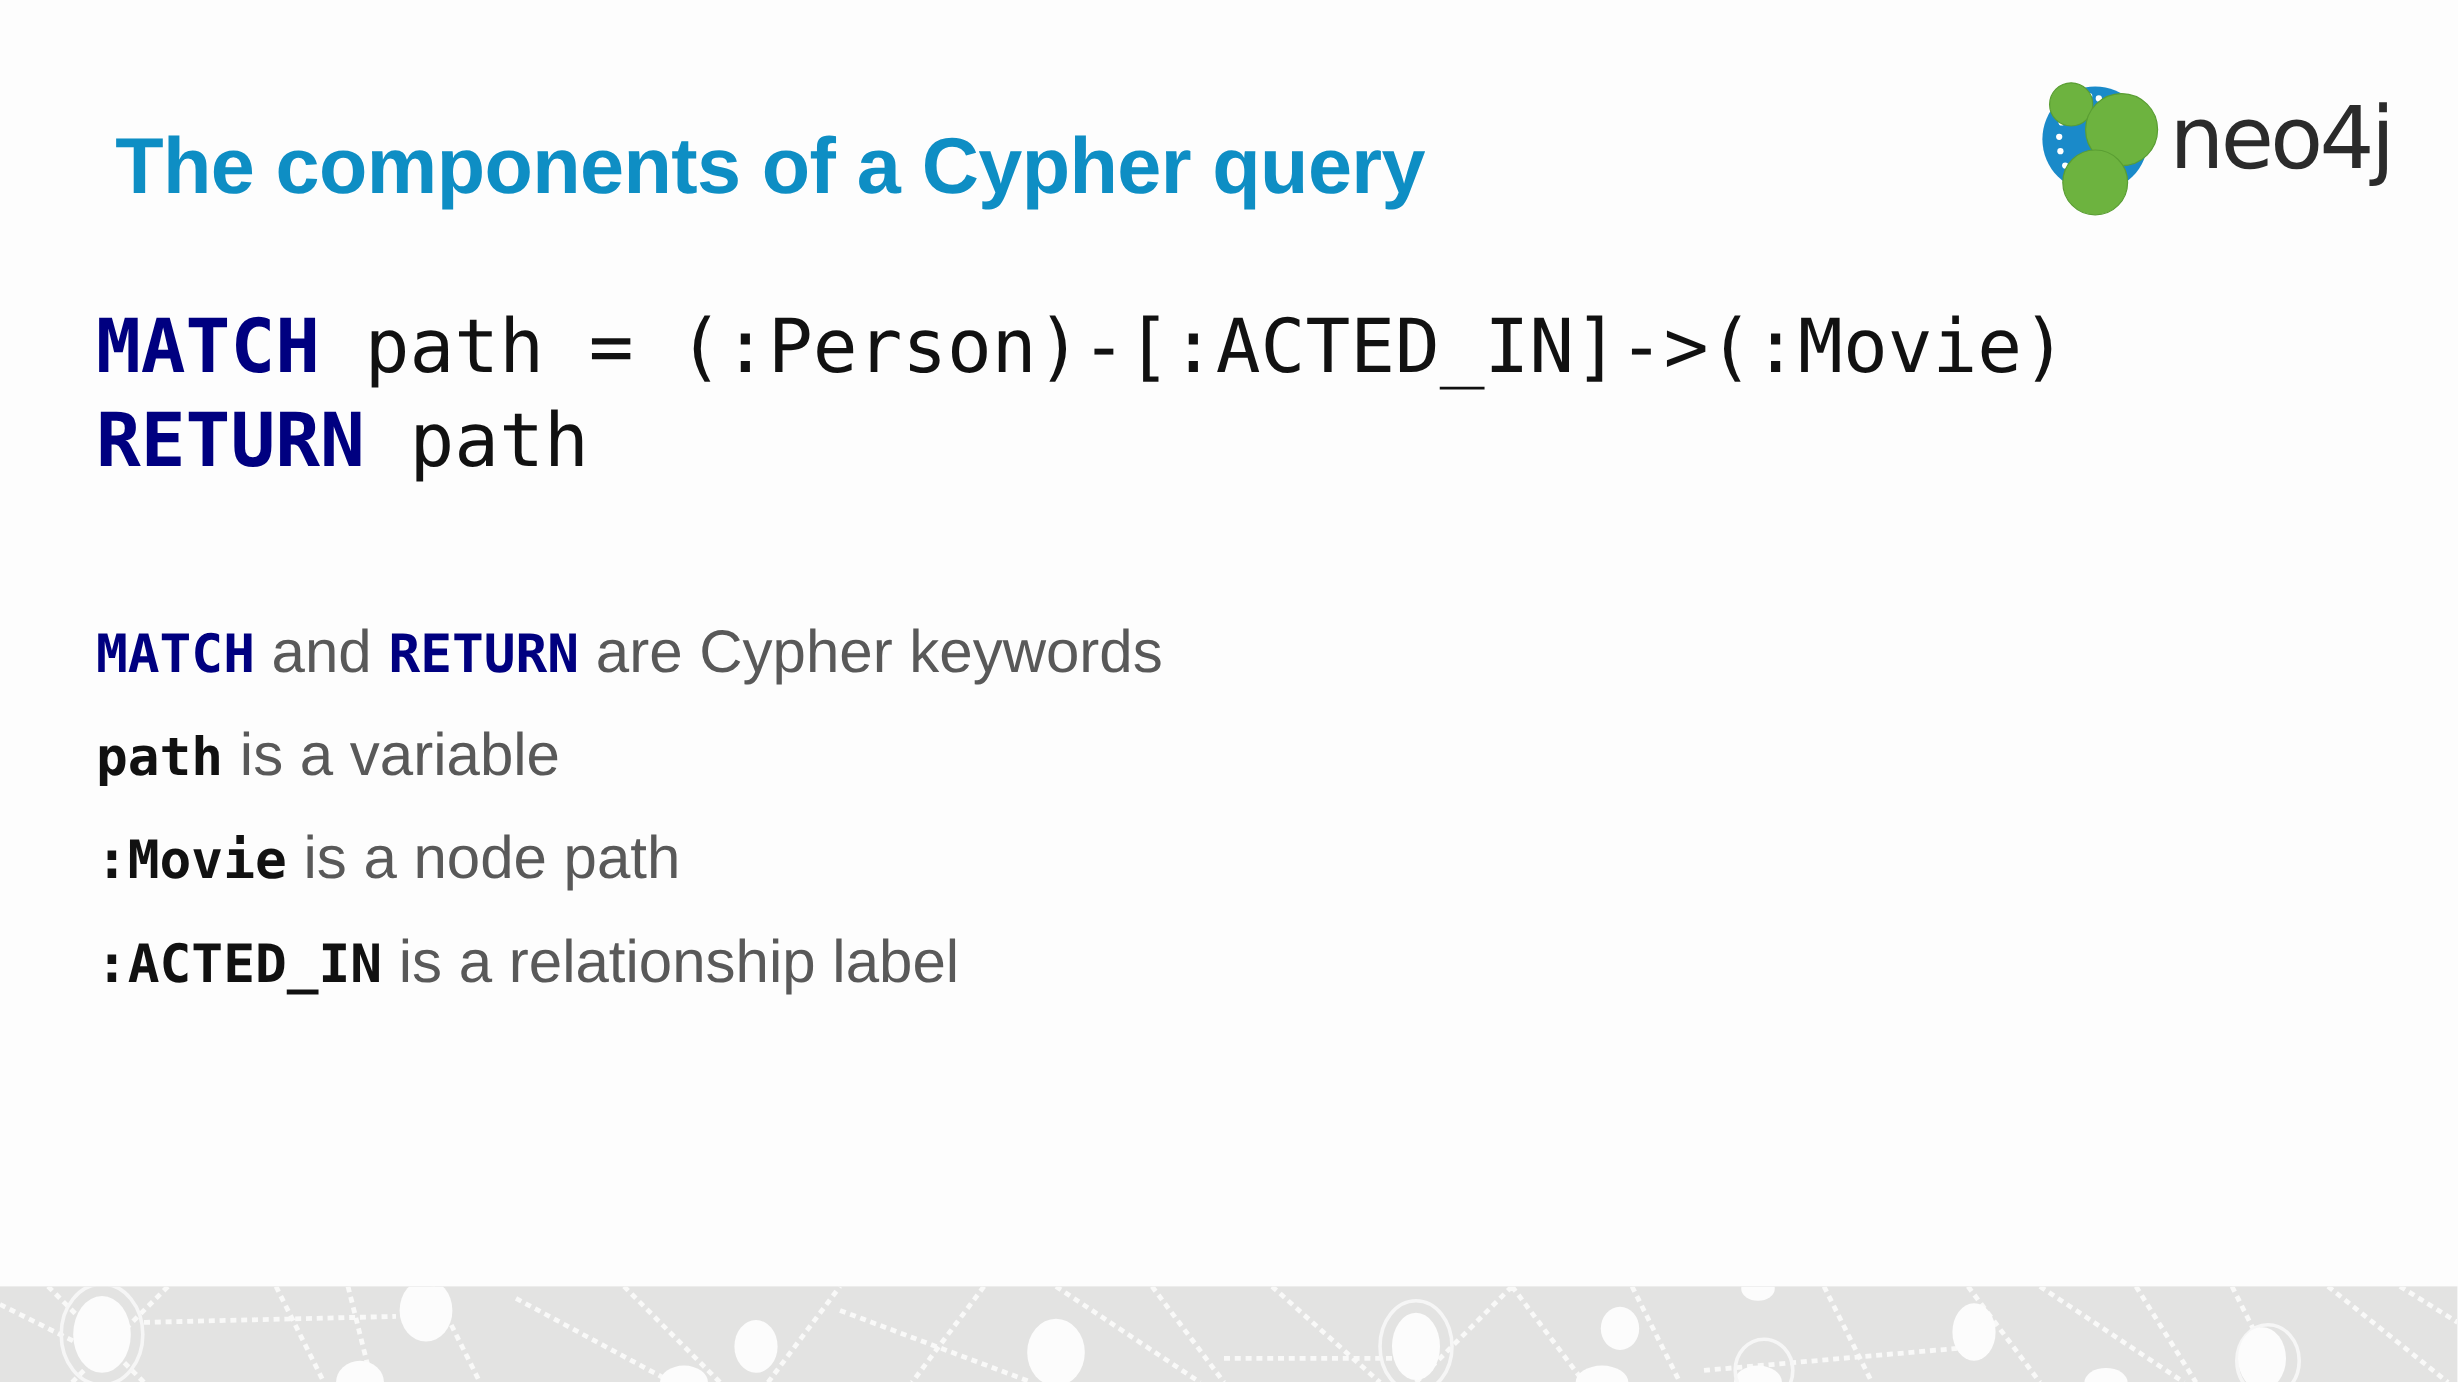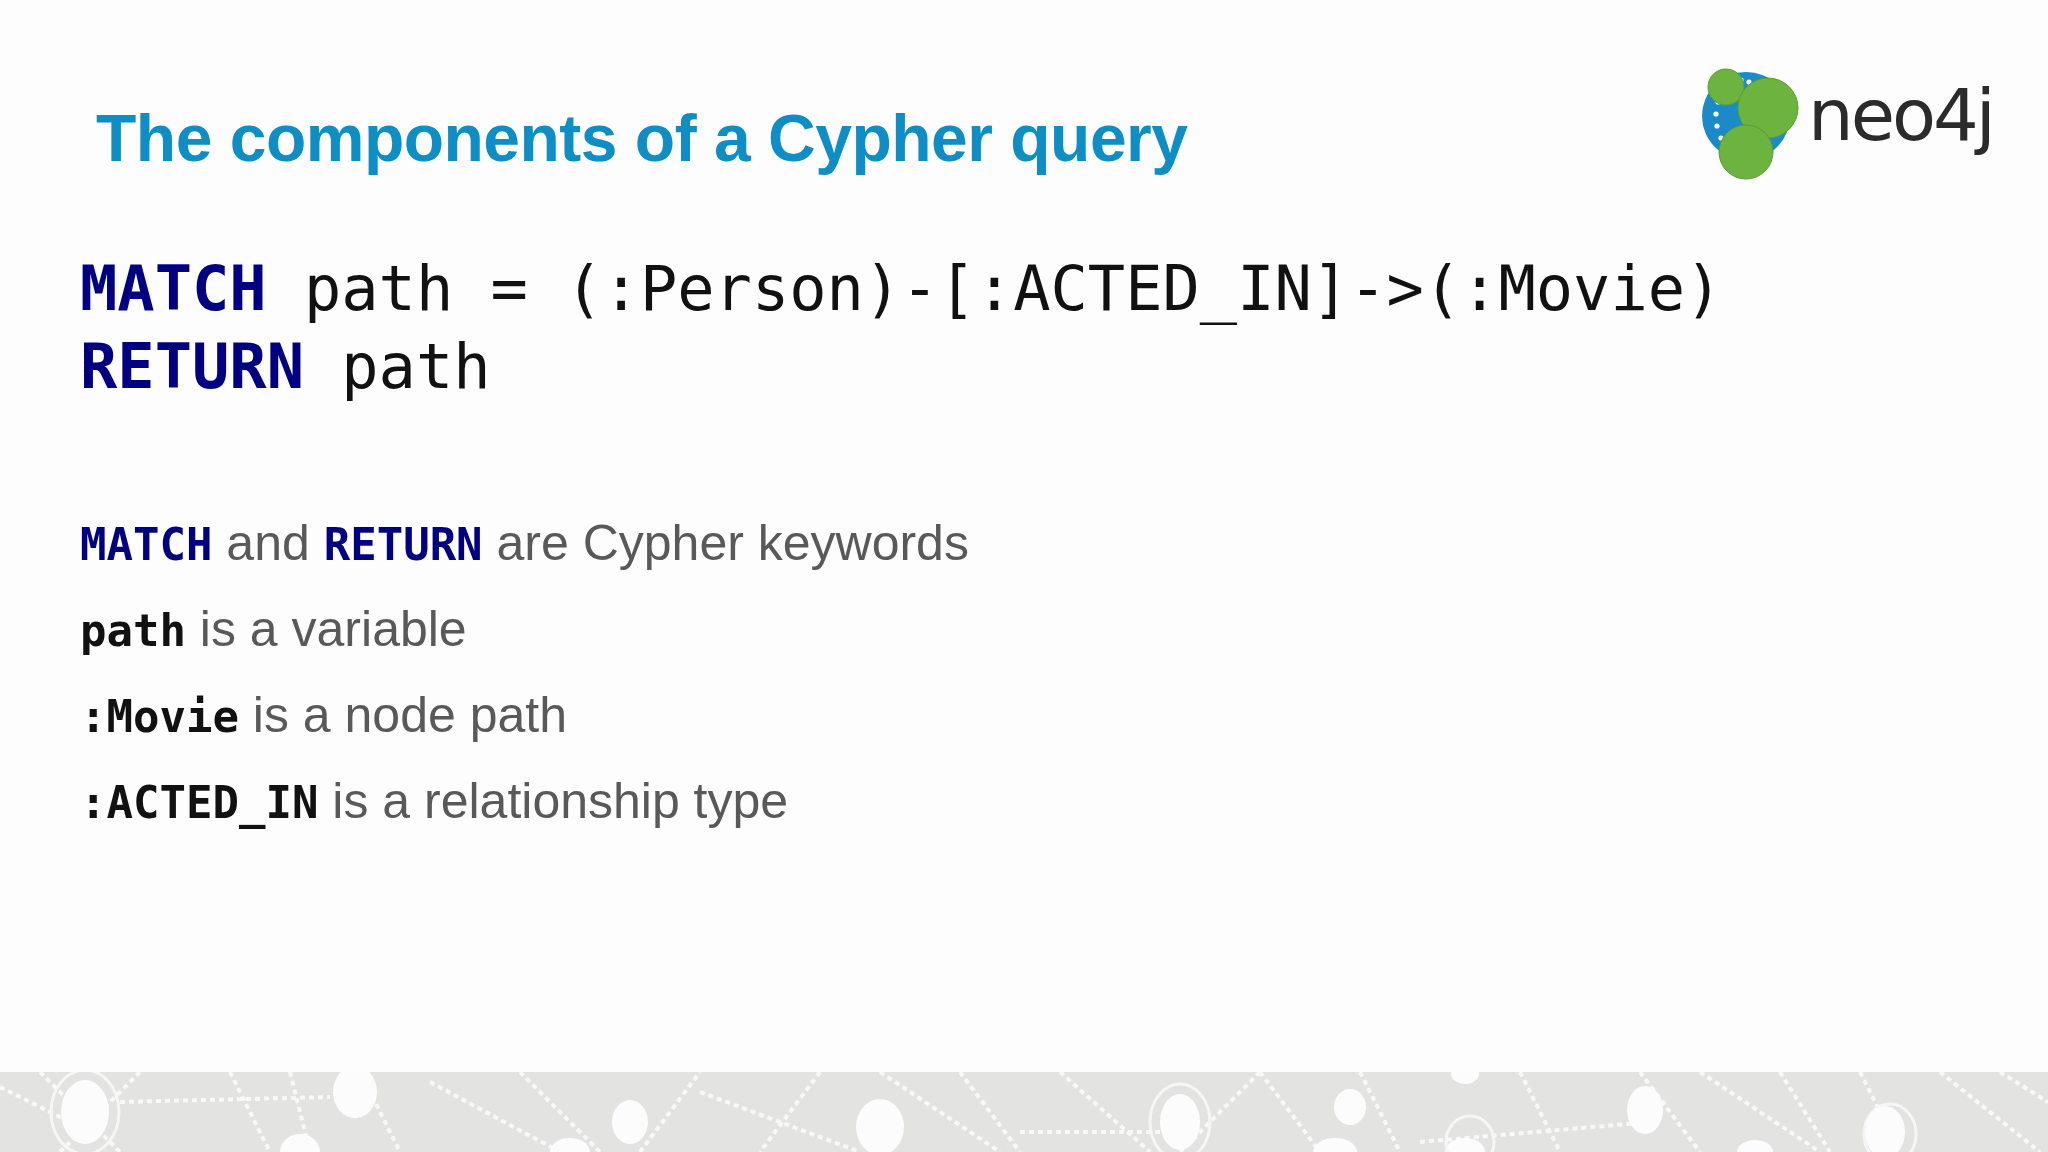--- a/index.html
+++ b/index.html
@@ -68,21 +68,21 @@
   <span class="logo-text">neo4j</span>
 </div>
 
 <pre class="code"><span><span class="kw">MATCH</span><span> path = (:Person)-[:ACTED_IN]-&gt;(:Movie)</span></span>
 <span><span class="kw">RETURN</span><span> path</span></span></pre>
 
 <ul class="bullets">
   <li><span class="term kw">MATCH</span><span style="white-space:pre"> and </span><span class="term kw">RETURN</span><span style="white-space:pre"> are Cypher keywords</span></li>
   <li><span class="term">path</span><span style="white-space:pre"> is a variable</span></li>
   <li><span class="term">:Movie</span><span style="white-space:pre"> is a node path</span></li>
-  <li><span class="term">:ACTED_IN</span><span style="white-space:pre"> is a relationship type</span></li>
+  <li><span class="term">:ACTED_IN</span><span style="white-space:pre"> is a relationship label</span></li>
 </ul>
 
 <div class="footer-band">
   <svg width="2048" height="80" viewBox="0 0 2048 80">
     <g stroke="#fbfbfb" stroke-width="4" stroke-dasharray="5 4" fill="none" opacity="0.9">
       <path d="M0 15 L90 60 M40 0 L120 80 M60 80 L140 0 M120 30 L330 25 M230 0 L270 80 M290 0 L310 80"></path>
       <path d="M360 0 L400 80 M430 10 L560 80 M520 0 L600 80 M640 80 L700 0 M700 20 L860 80"></path>
       <path d="M820 0 L760 80 M880 0 L1000 80 M960 0 L1020 80 M1020 60 L1200 60 M1060 0 L1150 80"></path>
       <path d="M1180 80 L1260 0 M1260 0 L1320 80 M1360 0 L1400 80 M1420 70 L1650 50 M1520 0 L1560 80"></path>
       <path d="M1640 0 L1700 80 M1700 0 L1820 80 M1780 0 L1830 80 M1860 0 L1900 80 M1940 0 L2040 80 M2000 0 L2048 30"></path>

